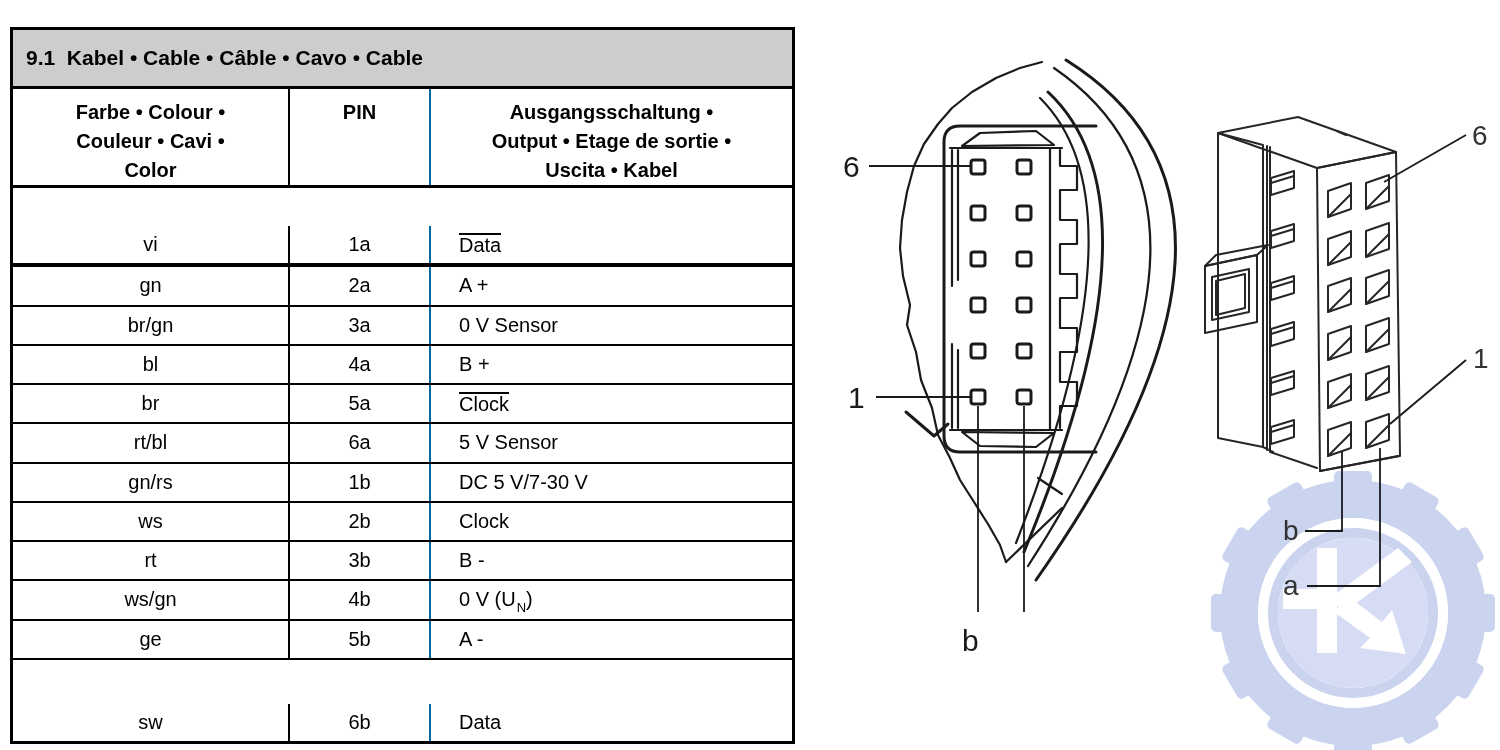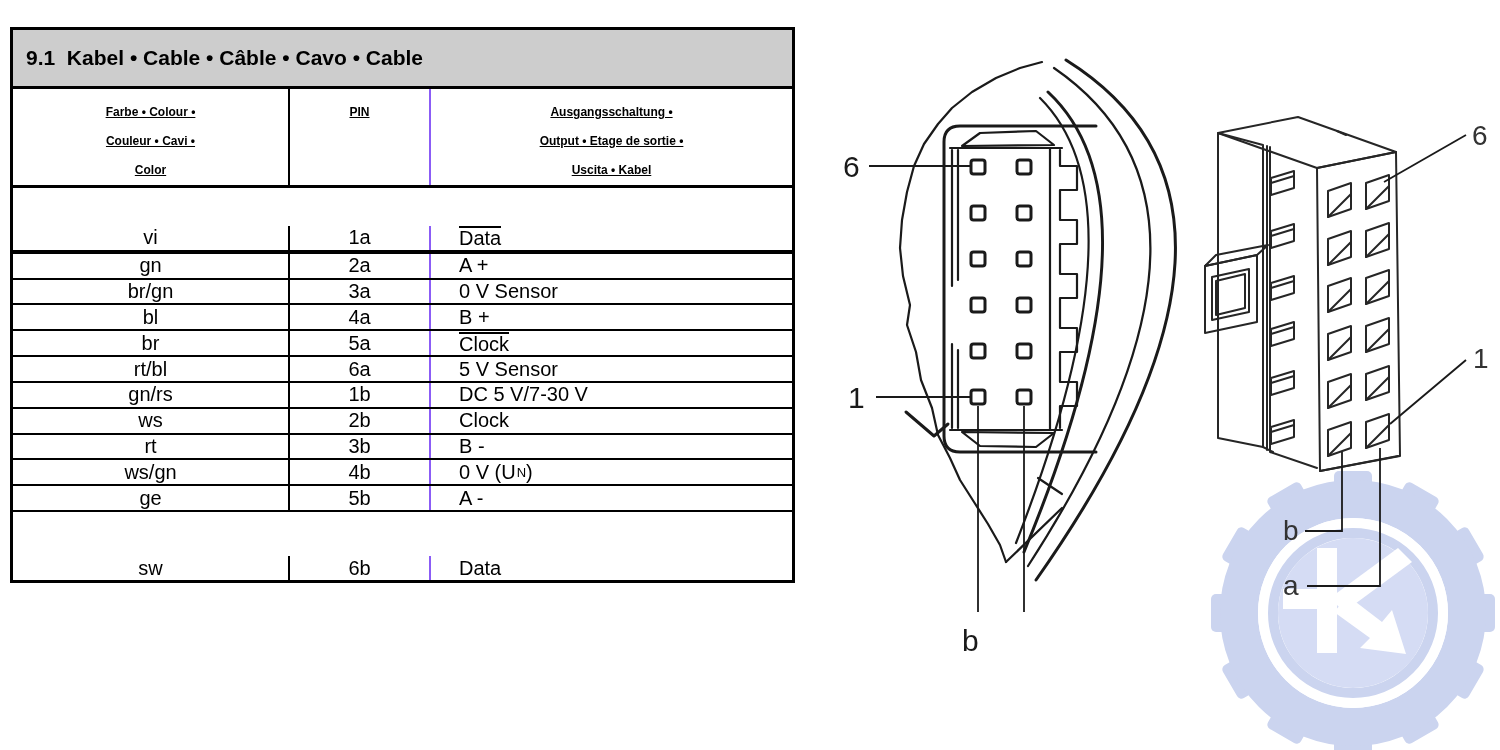--- a/index.html
+++ b/index.html
@@ -1,28 +1,28 @@
 <!DOCTYPE html>
 <html><head>
 <meta charset="utf-8">
 <style>
   html,body{margin:0;padding:0;background:#fff;}
   #canvas{position:relative;width:1500px;height:750px;background:#ffffff;overflow:hidden;
           font-family:"Liberation Sans",sans-serif;}
 
   
-  .tbl{position:absolute;left:10px;top:27px;width:785px;height:556px;box-sizing:border-box;
+  .tbl{position:absolute;left:10px;top:27px;width:785px;height:717px;box-sizing:border-box;
        border:3px solid #000;background:#fff;display:flex;flex-direction:column;}
   .tbl-title{height:56px;flex:0 0 56px;background:#cdcdcd;border-bottom:3px solid #000;
        display:flex;align-items:center;padding-left:13px;font-weight:bold;font-size:21px;color:#000;}
-  .tbl-head{display:flex;flex:0 0 96px;border-bottom:3px solid #000;font-weight:bold;font-size:12px;text-decoration:underline;}
+  .tbl-head{display:flex;flex:0 0 96px;border-bottom:3px solid #000;font-weight:bold;font-size:20px;}
   .hcell{display:flex;flex-direction:column;justify-content:flex-start;align-items:center;
        padding-top:9px;line-height:29px;text-align:center;box-sizing:border-box;}
   .col1{width:277px;flex:0 0 277px;border-right:2px solid #000;}
-  .col2{width:141px;flex:0 0 141px;border-right:2px solid #8b5cf6;}
+  .col2{width:141px;flex:0 0 141px;border-right:2px solid #0369a1;}
   .col3{flex:1;}
   .tbl-body{display:flex;flex-direction:column;flex:1;}
   .tbl-row{display:flex;flex:1;border-bottom:2px solid #000;font-size:20px;color:#000;}
   .tbl-row.thick{border-bottom-width:4px;margin-top:38px;}
   .tbl-row:last-child{border-bottom:none;margin-top:44px;}
   .cell{display:flex;align-items:center;justify-content:center;box-sizing:border-box;}
   .cell.out{justify-content:flex-start;padding-left:28px;}
   .overline{display:inline-block;border-top:2px solid #000;line-height:1.05;}
   .subscript{font-size:13px;align-self:flex-end;position:relative;top:-4px;margin-left:1px;}
 

